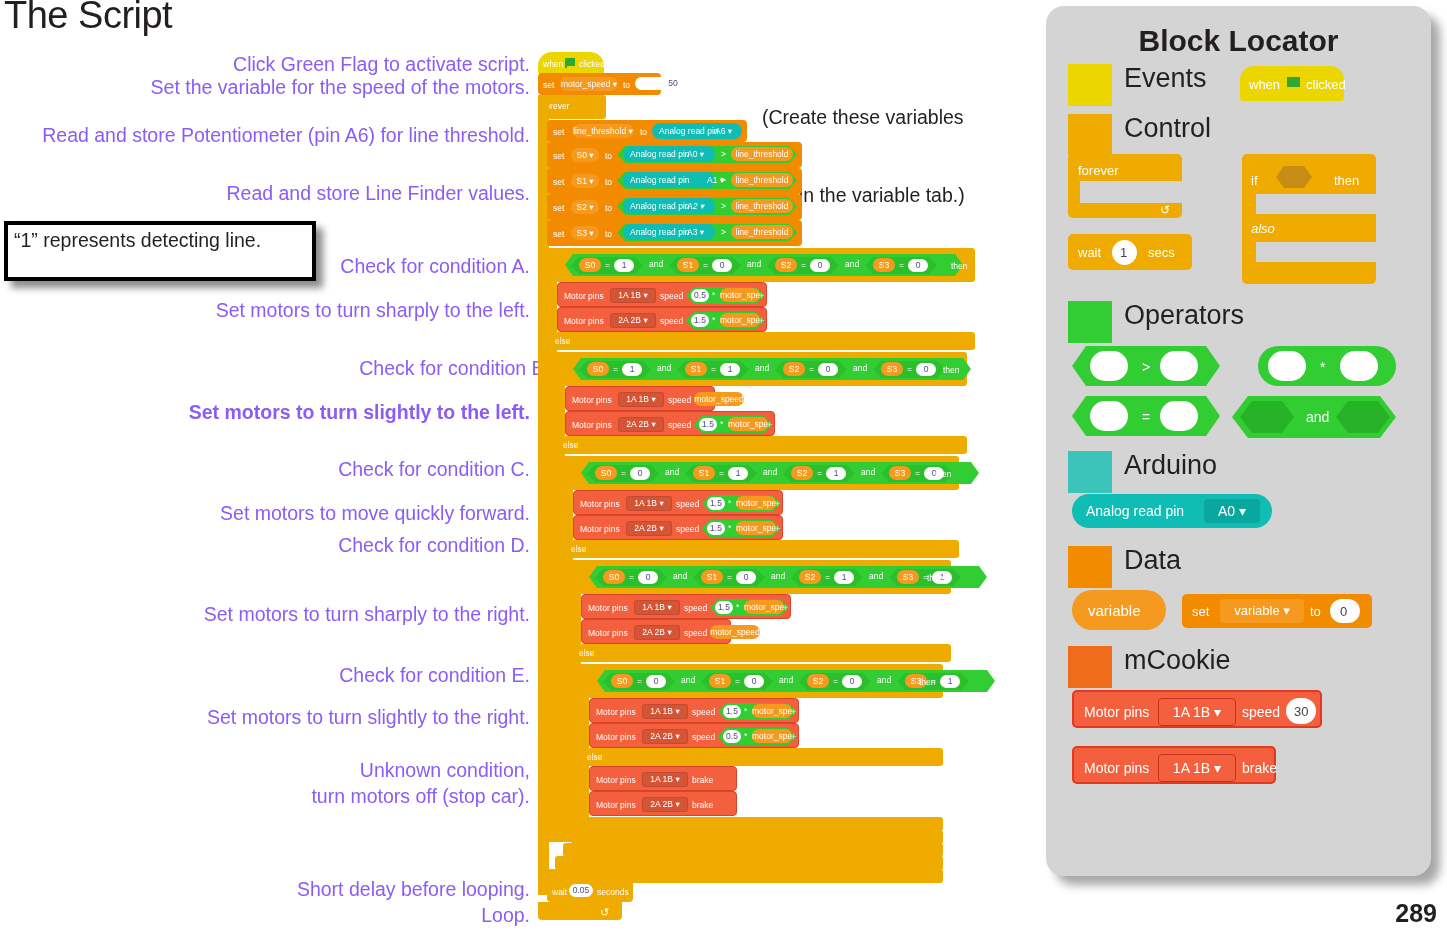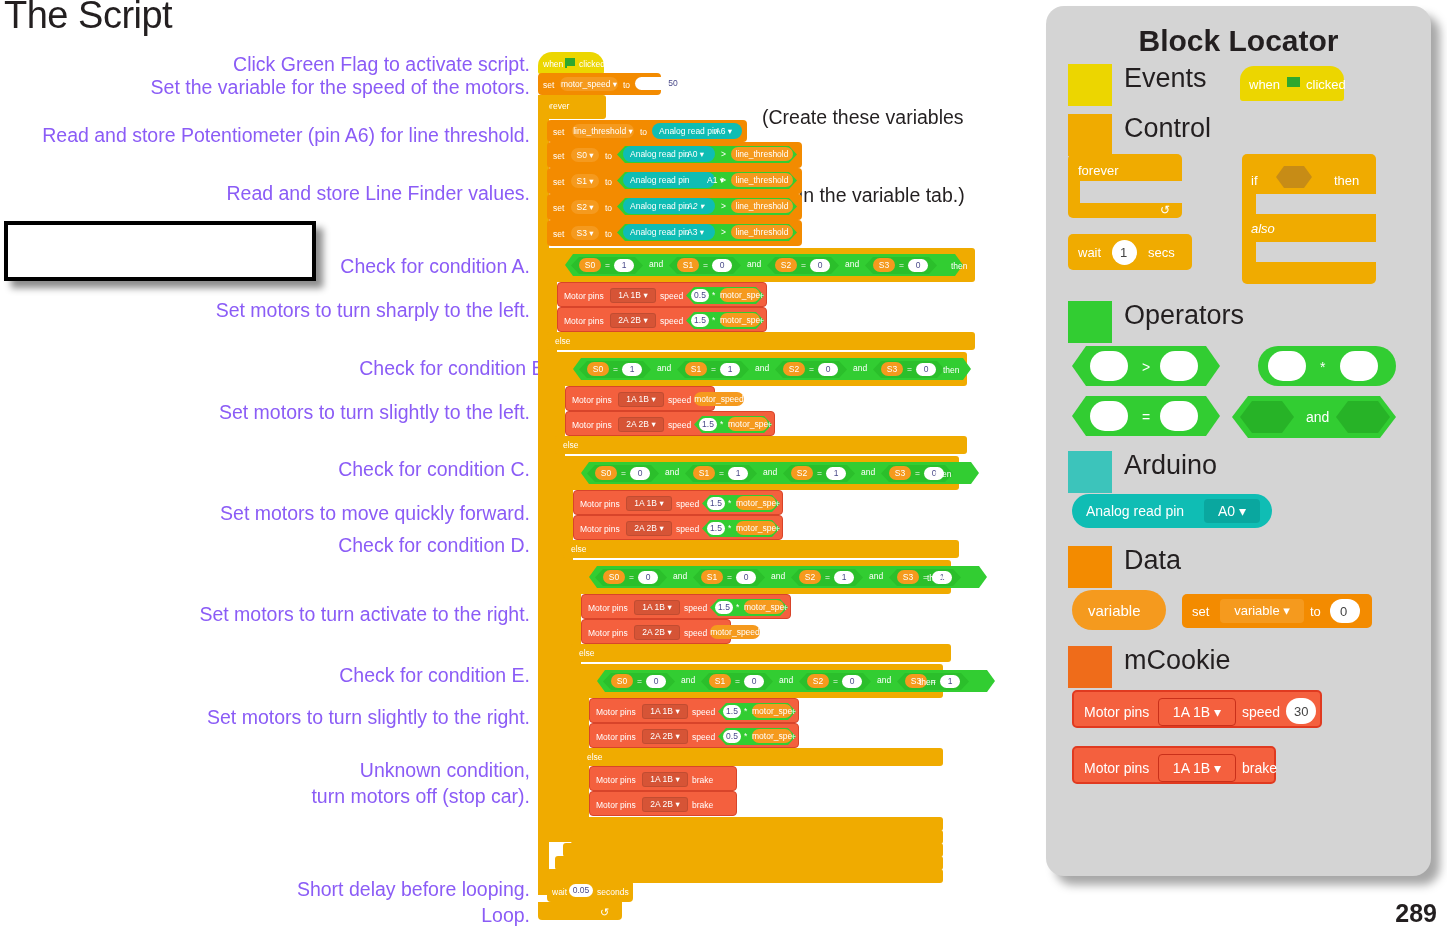--- a/index.html
+++ b/index.html
@@ -110,34 +110,35 @@
 <div id="page-title">The Script</div>
 
 <div id="annotations">
     <div class="ann" style="top: 52px; right: auto; left: 0px; width: 530px;">Click Green Flag to activate script.</div>
     <div class="ann" style="top: 75px; right: auto; left: 0px; width: 530px;">Set the variable for the speed of the motors.</div>
     <div class="ann" style="top: 123px; right: auto; left: 0px; width: 530px;">Read and store Potentiometer (pin A6) for line threshold.</div>
     <div class="ann" style="top: 181px; right: auto; left: 0px; width: 530px;">Read and store Line Finder values.</div>
     <div class="ann" style="top: 254px; right: auto; left: 0px; width: 530px;">Check for condition A.</div>
     <div class="ann" style="top: 298px; right: auto; left: 0px; width: 530px;">Set motors to turn sharply to the left.</div>
     <div class="ann" style="top: 356px; right: auto; left: 0px; width: 530px; padding-left: 20px;">Check for condition B.</div>
-    <div class="ann" style="top: 400px; right: auto; left: 0px; width: 530px;">Set motors to turn slightly to the left.</div>
+    <div class="ann" style="top: 400px; right: auto; left: 0px; width: 530px; font-weight: bold;">Set motors to turn slightly to the left.</div>
     <div class="ann" style="top: 457px; right: auto; left: 0px; width: 530px;">Check for condition C.</div>
     <div class="ann" style="top: 501px; right: auto; left: 0px; width: 530px;">Set motors to move quickly forward.</div>
     <div class="ann" style="top: 533px; right: auto; left: 0px; width: 530px;">Check for condition D.</div>
-    <div class="ann" style="top: 602px; right: auto; left: 0px; width: 530px;">Set motors to turn activate to the right.</div>
+    <div class="ann" style="top: 602px; right: auto; left: 0px; width: 530px;">Set motors to turn sharply to the right.</div>
     <div class="ann" style="top: 663px; right: auto; left: 0px; width: 530px;">Check for condition E.</div>
     <div class="ann" style="top: 705px; right: auto; left: 0px; width: 530px;">Set motors to turn slightly to the right.</div>
     <div class="ann" style="top: 758px; right: auto; left: 0px; width: 530px;">Unknown condition,</div>
     <div class="ann" style="top: 784px; right: auto; left: 0px; width: 530px;">turn motors off (stop car).</div>
     <div class="ann" style="top: 877px; right: auto; left: 0px; width: 530px;">Short delay before looping.</div>
     <div class="ann" style="top: 903px; right: auto; left: 0px; width: 530px;">Loop.</div>
   </div>
 
 <div id="callout">
+  <div>“1” represents detecting line.</div>
 </div>
 
 <div id="note">
   <div>(Create these variables</div>
   <div>first in the variable tab.)</div>
 </div>
 
 <div id="script">
     <div class="blk hat c-event" style="left: 2px; top: 0px; width: 66px; height: 22px;">
       <span class="lbl" style="left: 5px; top: 8px;">when</span>

